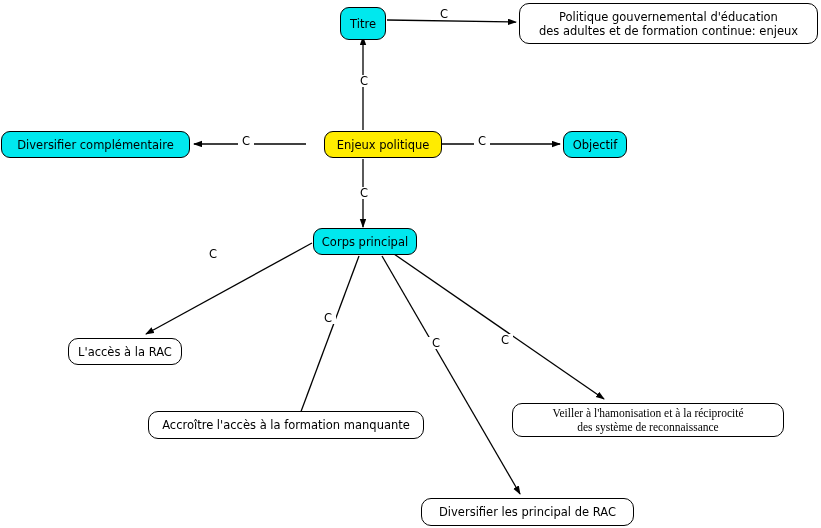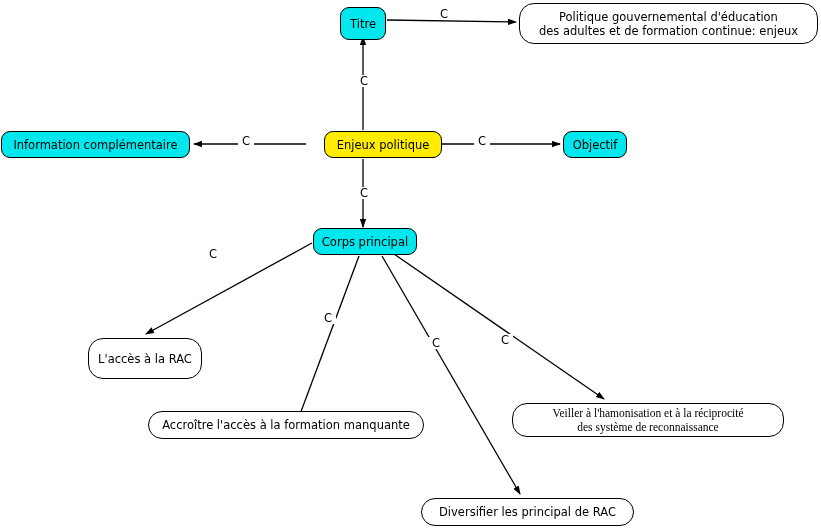--- a/index.html
+++ b/index.html
@@ -45,21 +45,21 @@
     background: #00e8ee;
     border-radius: 9px;
   }
   .node.yellow {
     background: #ffec00;
     border-radius: 9px;
     margin-left: 17px;
   }
   .node.white {
     background: #ffffff;
-    border-radius: 15px;
+    border-radius: 10px;
   }
   .edge-label {
     position: absolute;
     font-size: 11.5px;
     line-height: 12px;
     color: #000000;
     background: #ffffff;
     padding: 0 1px;
     text-align: center;
     white-space: nowrap;
@@ -84,25 +84,25 @@
         <line x1="312" y1="243" x2="146" y2="334" stroke="#000000" stroke-width="1.3" marker-end="url(#arrow)"></line>
         <line x1="359" y1="256" x2="293" y2="433" stroke="#000000" stroke-width="1.3" marker-end="url(#arrow)"></line>
         <line x1="382" y1="256" x2="520" y2="494" stroke="#000000" stroke-width="1.3" marker-end="url(#arrow)"></line>
         <line x1="394" y1="254" x2="604" y2="399" stroke="#000000" stroke-width="1.3" marker-end="url(#arrow)"></line>
       </g>
   </svg>
   <div id="node-layer">
       <div class="node cyan" style="left: 340px; top: 7px; width: 46px; height: 33px;">Titre</div>
       <div class="node white" style="left: 519px; top: 3px; width: 299px; height: 41px;">Politique gouvernemental d'éducation
 des adultes et de formation continue: enjeux</div>
-      <div class="node cyan" style="left: 1px; top: 131px; width: 189px; height: 27px;">Information complémentaire</div>
+      <div class="node cyan" style="left: 1px; top: 131px; width: 189px; height: 27px;">Diversifier complémentaire</div>
       <div class="node yellow" style="left: 307px; top: 131px; width: 118px; height: 27px;">Enjeux politique</div>
       <div class="node cyan" style="left: 563px; top: 131px; width: 64px; height: 27px;">Objectif</div>
       <div class="node cyan" style="left: 313px; top: 228px; width: 104px; height: 27px;">Corps principal</div>
-      <div class="node white" style="left: 88px; top: 338px; width: 114px; height: 41px;">L'accès à la RAC</div>
+      <div class="node white" style="left: 68px; top: 338px; width: 114px; height: 27px;">L'accès à la RAC</div>
       <div class="node white" style="left: 148px; top: 411px; width: 276px; height: 28px;">Accroître l'accès à la formation manquante</div>
       <div class="node white" style="left: 512px; top: 403px; width: 272px; height: 34px; font-family: Liberation Serif, serif;">Veiller à l'hamonisation et à la réciprocité
 des système de reconnaissance</div>
       <div class="node white" style="left: 421px; top: 498px; width: 213px; height: 28px;">Diversifier les principal de RAC</div>
     </div>
   <div id="label-layer">
       <div class="edge-label" style="left: 436px; top: 8px; width: 14px;">C</div>
       <div class="edge-label" style="left: 356px; top: 75px; width: 14px;">C</div>
       <div class="edge-label" style="left: 238px; top: 135px; width: 14px;">C</div>
       <div class="edge-label" style="left: 474px; top: 135px; width: 14px;">C</div>

